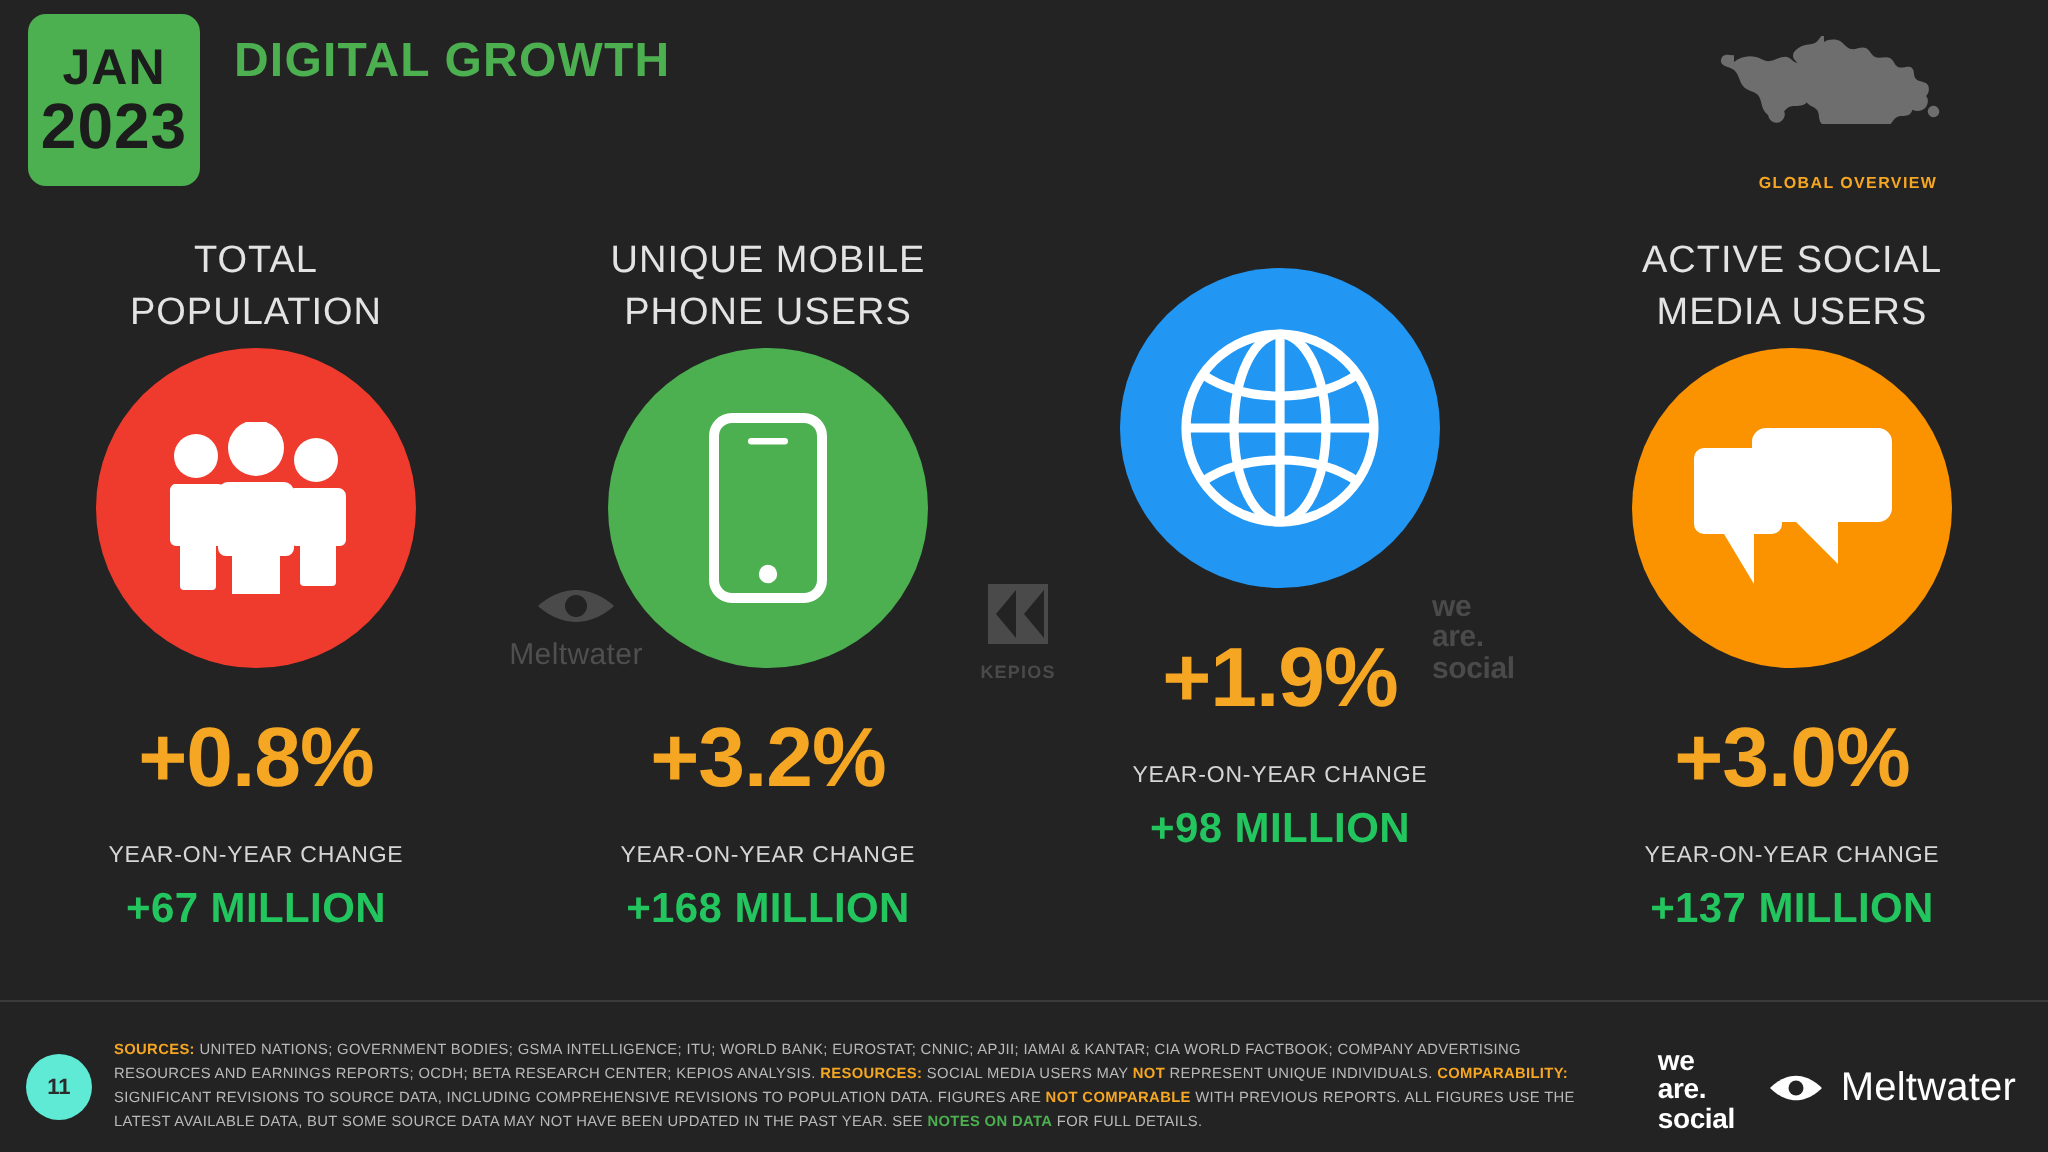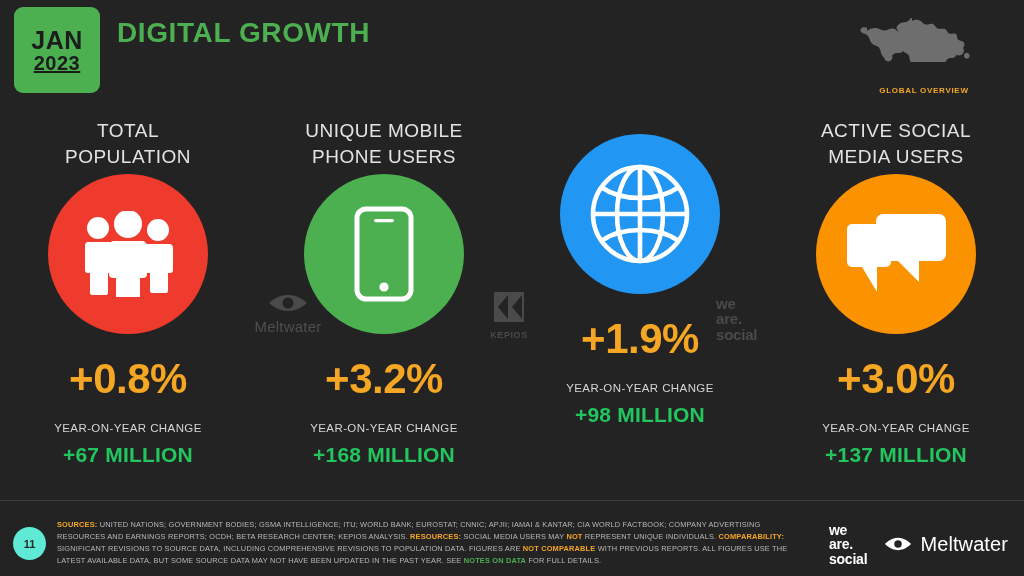--- a/index.html
+++ b/index.html
@@ -22,25 +22,25 @@
     width: 86px; height: 86px;
     background: #4CAF50; border-radius: 9px;
     display: flex; flex-direction: column;
     align-items: center; justify-content: center;
     line-height: 1.0;
   }
   .date-badge .m, .date-badge .y {
     color: #1c1c1c; font-weight: bold; letter-spacing: 0.5px;
   }
   .date-badge .m { font-size: 25px; }
-  .date-badge .y { font-size: 20px; text-decoration: underline; }
+  .date-badge .y { font-size: 32px; }
 
   .title-block { position: absolute; left: 117px; top: 18px; }
   .main-title {
-    color: #4CAF50; font-size: 28px; font-weight: bold;
+    color: #4CAF50; font-size: 24px; font-weight: bold;
     letter-spacing: 0.6px; line-height: 1.05;
   }
   .sub-title {
     color: #d6d6d6; font-size: 12.5px; letter-spacing: 0.35px;
     margin-top: 7px;
   }
 
   .global-overview { position: absolute; right: 20px; top: 18px; width: 160px; text-align: center; }
   .go-label {
     color: #F5A623; font-size: 8px; font-weight: bold;

